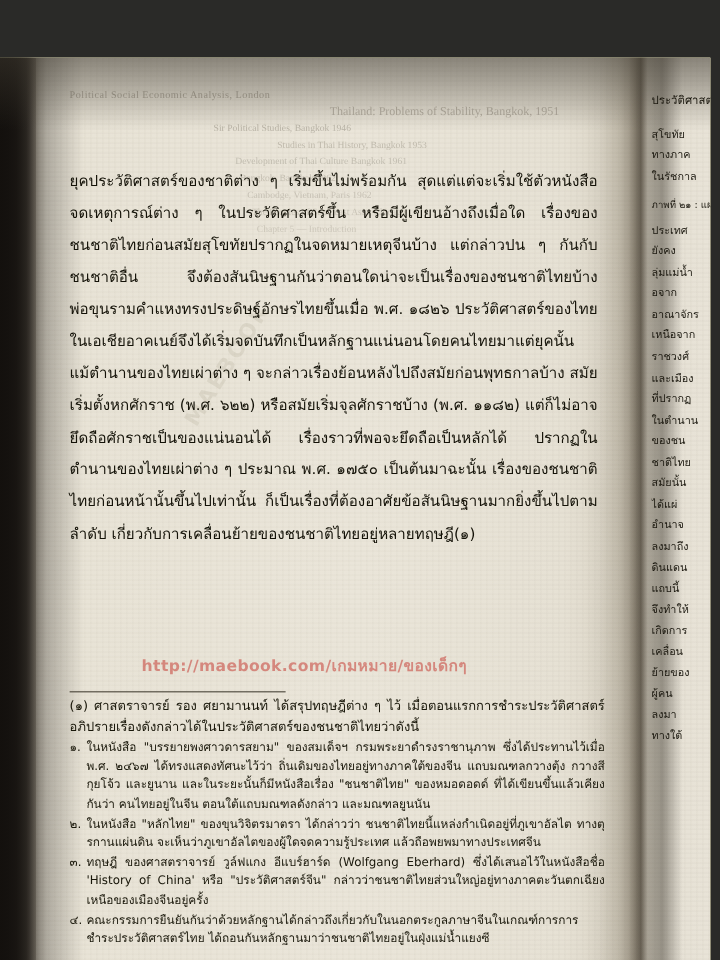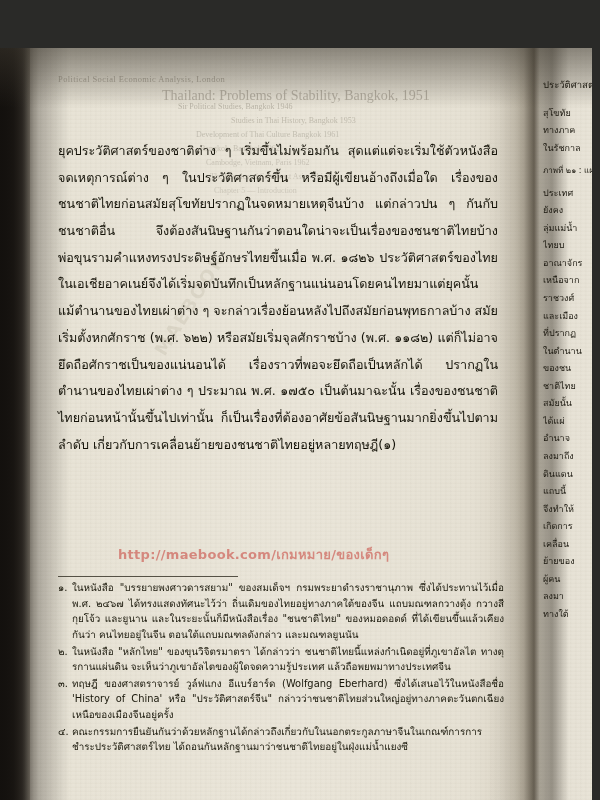--- a/index.html
+++ b/index.html
@@ -81,27 +81,28 @@
     top: 26px;
     width: 400px;
     font-size: 8.5px;
     color: rgba(90,84,70,.45);
     letter-spacing: .4px;
     white-space: nowrap;
     font-family: "Liberation Serif", serif;
   }
   .ghost-line2 {
     position: absolute;
-    left: 162px;
+    left: 136px;
     top: 40px;
     width: 330px;
-    font-size: 14px;
+    font-size: 10px;
     color: rgba(95,88,74,.38);
     white-space: nowrap;
     font-family: "Liberation Serif", serif;
+    text-align: right;
   }
   .ghost-line3 {
     position: absolute;
     left: 178px;
     top: 54px;
     font-size: 8px;
     color: rgba(95,88,74,.34);
     white-space: nowrap;
     font-family: "Liberation Serif", serif;
   }
@@ -321,20 +322,21 @@
     <div class="body-block">
       <p>ยุคประวัติศาสตร์ของชาติต่าง ๆ เริ่มขึ้นไม่พร้อมกัน สุดแต่แต่จะเริ่มใช้ตัวหนังสือ จดเหตุการณ์ต่าง ๆ ในประวัติศาสตร์ขึ้น หรือมีผู้เขียนอ้างถึงเมื่อใด เรื่องของชนชาติไทยก่อนสมัยสุโขทัยปรากฏในจดหมายเหตุจีนบ้าง แต่กล่าวปน ๆ กันกับชนชาติอื่น จึงต้องสันนิษฐานกันว่าตอนใดน่าจะเป็นเรื่องของชนชาติไทยบ้าง พ่อขุนรามคำแหงทรงประดิษฐ์อักษรไทยขึ้นเมื่อ พ.ศ. ๑๘๒๖ ประวัติศาสตร์ของไทยในเอเชียอาคเนย์จึงได้เริ่มจดบันทึกเป็นหลักฐานแน่นอนโดยคนไทยมาแต่ยุคนั้น แม้ตำนานของไทยเผ่าต่าง ๆ จะกล่าวเรื่องย้อนหลังไปถึงสมัยก่อนพุทธกาลบ้าง สมัยเริ่มตั้งหกศักราช (พ.ศ. ๖๒๒) หรือสมัยเริ่มจุลศักราชบ้าง (พ.ศ. ๑๑๘๒) แต่ก็ไม่อาจยึดถือศักราชเป็นของแน่นอนได้ เรื่องราวที่พอจะยึดถือเป็นหลักได้ ปรากฏในตำนานของไทยเผ่าต่าง ๆ ประมาณ พ.ศ. ๑๗๕๐ เป็นต้นมาฉะนั้น เรื่องของชนชาติไทยก่อนหน้านั้นขึ้นไปเท่านั้น ก็เป็นเรื่องที่ต้องอาศัยข้อสันนิษฐานมากยิ่งขึ้นไปตามลำดับ เกี่ยวกับการเคลื่อนย้ายของชนชาติไทยอยู่หลายทฤษฎี(๑)</p>
     </div>
   </div>
 
   <div class="watermark">http://maebook.com/เกมหมาย/ของเด็กๆ</div>
 
   <div class="hrule"></div>
 
   <div class="footnotes">
+    <p class="fn-lead">(๑) ศาสตราจารย์ รอง ศยามานนท์ ได้สรุปทฤษฎีต่าง ๆ ไว้ เมื่อตอนแรกการชำระประวัติศาสตร์อภิปรายเรื่องดังกล่าวได้ในประวัติศาสตร์ของชนชาติไทยว่าดังนี้</p>
 
     <p class="fn-item">
       <span class="marker">๑.</span><span>ในหนังสือ "บรรยายพงศาวดารสยาม" ของสมเด็จฯ กรมพระยาดำรงราชานุภาพ ซึ่งได้ประทานไว้เมื่อ พ.ศ. ๒๔๖๗ ได้ทรงแสดงทัศนะไว้ว่า ถิ่นเดิมของไทยอยู่ทางภาคใต้ของจีน แถบมณฑลกวางตุ้ง กวางสี กุยโจ้ว และยูนาน และในระยะนั้นก็มีหนังสือเรื่อง "ชนชาติไทย" ของหมอดอดด์ ที่ได้เขียนขึ้นแล้วเคียงกันว่า คนไทยอยู่ในจีน ตอนใต้แถบมณฑลดังกล่าว และมณฑลยูนนัน</span>
     </p>
     <p class="fn-item">
       <span class="marker">๒.</span><span>ในหนังสือ "หลักไทย" ของขุนวิจิตรมาตรา ได้กล่าวว่า ชนชาติไทยนี้แหล่งกำเนิดอยู่ที่ภูเขาอัลไต ทางตุรกานแผ่นดิน จะเห็นว่าภูเขาอัลไตของผู้ใดจดความรู้ประเทศ แล้วถือพยพมาทางประเทศจีน</span>
     </p>
     <p class="fn-item">
       <span class="marker">๓.</span><span>ทฤษฎี ของศาสตราจารย์ วูล์ฟแกง อีแบร์ฮาร์ด (Wolfgang Eberhard) ซึ่งได้เสนอไว้ในหนังสือชื่อ 'History of China' หรือ "ประวัติศาสตร์จีน" กล่าวว่าชนชาติไทยส่วนใหญ่อยู่ทางภาคตะวันตกเฉียงเหนือของเมืองจีนอยู่ครั้ง</span>
     </p>
@@ -345,21 +347,21 @@
 
   <div class="right-page">
     <div class="rp-head">ประวัติศาสตร์</div>
     <div>สุโขทัย</div>
     <div>ทางภาค</div>
     <div>ในรัชกาล</div>
     <div style="font-size:8px;margin:6px 0;">ภาพที่ ๒๑ : แผนที่แสดง</div>
     <div>ประเทศ</div>
     <div>ยังคง</div>
     <div>ลุ่มแม่น้ำ</div>
-    <div>ไทยบ</div>
+    <div>อจาก</div>
     <div>อาณาจักร</div>
     <div>เหนือจาก</div>
     <div>ราชวงศ์</div>
     <div>และเมือง</div>
     <div>ที่ปรากฏ</div>
     <div>ในตำนาน</div>
     <div>ของชน</div>
     <div>ชาติไทย</div>
     <div>สมัยนั้น</div>
     <div>ได้แผ่</div>

